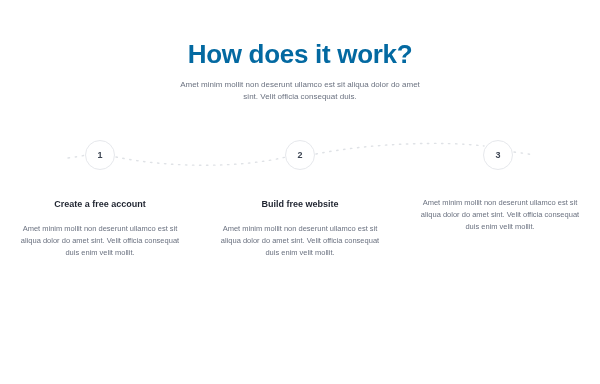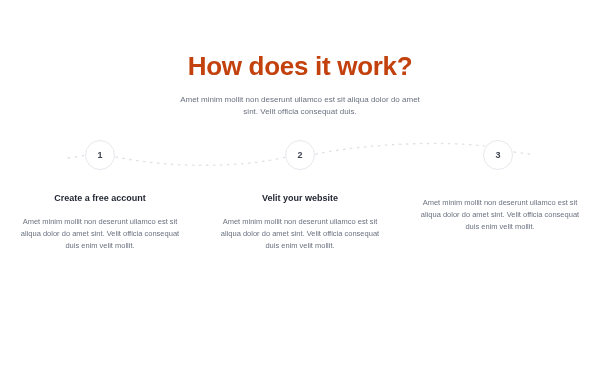--- a/index.html
+++ b/index.html
@@ -27,26 +27,26 @@
 
   
   .header {
     position: absolute;
     left: 0;
     top: 38px;
     width: 600px;
     text-align: center;
   }
   .section-title {
-    margin: 12px;
+    margin: 0;
     font-size: 26px;
     line-height: 32px;
     font-weight: bold;
     letter-spacing: -0.3px;
-    color: #c2410c;
+    color: #0369a1;
   }
   .section-subtitle {
     margin: 9px auto 0 auto;
     width: 256px;
     font-size: 8px;
     line-height: 12px;
     font-weight: normal;
     color: #6b7280;
     text-align: center;
   }
@@ -97,21 +97,21 @@
     display: flex;
     align-items: flex-start;
   }
   .step-col {
     flex: 1 1 0;
     padding: 0 8px;
     box-sizing: border-box;
     text-align: center;
   }
   .step-heading {
-    margin: 6px;
+    margin: 12px;
     font-size: 9px;
     line-height: 13px;
     font-weight: bold;
     color: #1f2430;
   }
   .step-body {
     margin: 11px auto 0 auto;
     width: 172px;
     font-size: 7.5px;
     line-height: 12px;
@@ -155,21 +155,21 @@
   </div>
 
   <div class="steps-row">
 
     <div class="step-col">
       <h3 class="step-heading">Create a free account</h3>
       <p class="step-body">Amet minim mollit non deserunt ullamco est sit aliqua dolor do amet sint. Velit officia consequat duis enim velit mollit.</p>
     </div>
 
     <div class="step-col">
-      <h3 class="step-heading">Velit your website</h3>
+      <h3 class="step-heading">Build free website</h3>
       <p class="step-body">Amet minim mollit non deserunt ullamco est sit aliqua dolor do amet sint. Velit officia consequat duis enim velit mollit.</p>
     </div>
 
     <div class="step-col">
       <p class="step-body">Amet minim mollit non deserunt ullamco est sit aliqua dolor do amet sint. Velit officia consequat duis enim velit mollit.</p>
     </div>
   </div>
 
 </section>
 

